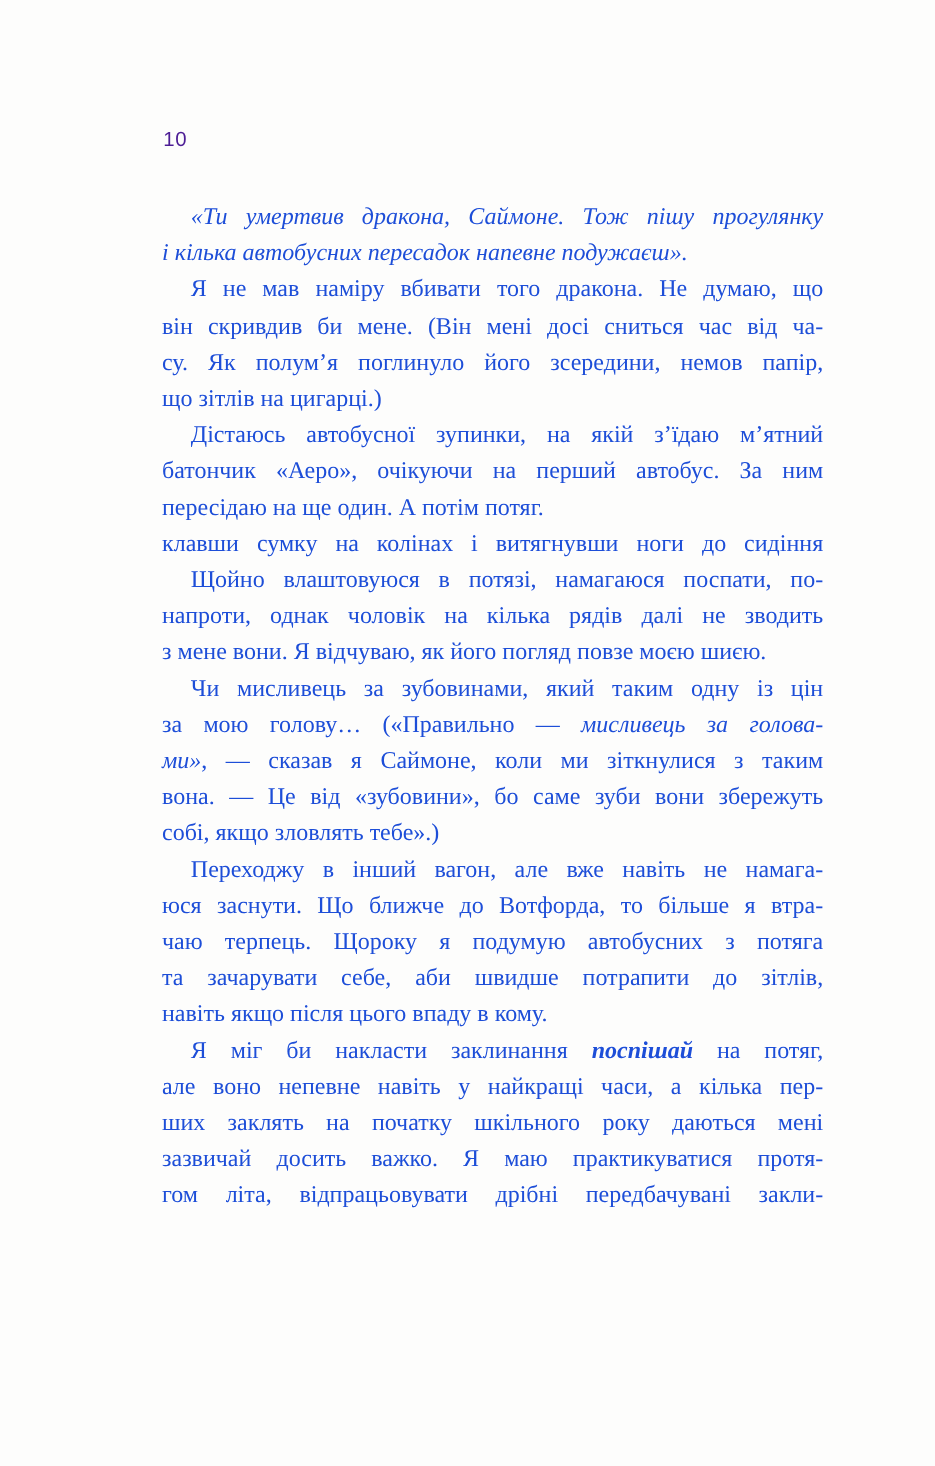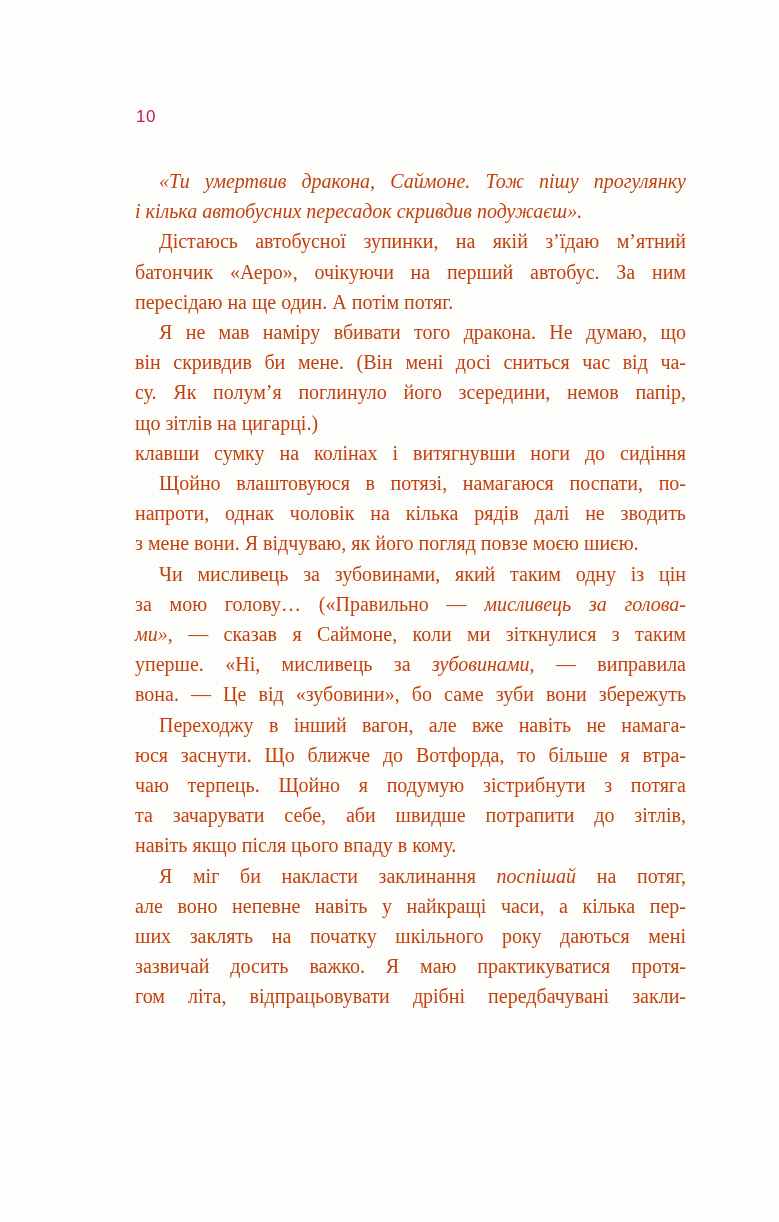--- a/index.html
+++ b/index.html
@@ -14,87 +14,87 @@
     overflow: hidden;
     font-family: "Liberation Serif", serif;
   }
   .page-number {
     position: absolute;
     left: 136px;
     top: 107px;
     font-family: "Liberation Sans", sans-serif;
     font-size: 17px;
     letter-spacing: 0.5px;
-    color: #be185d;
+    color: #4c1d95;
   }
   .text-block {
     position: absolute;
     left: 135px;
     top: 166px;
     width: 551px;
     font-size: 20px;
     line-height: 30.2px;
-    color: #c2410c;
+    color: #1d4ed8;
   }
   .paragraph {
     margin: 0;
     padding: 0;
   }
   .line {
     text-align: justify;
     text-align-last: justify;
   }
   .line.end {
     text-align-last: left;
   }
   .line.first {
     text-indent: 24px;
   }
   .seg-r { font-style: normal; }
   .seg-i { font-style: italic; }
-  .seg-bi { font-style: italic; font-weight: 400; }
+  .seg-bi { font-style: italic; font-weight: 700; }
 </style>
 </head>
 <body>
 
 <main>
   <div class="page-number">10</div>
   <section class="text-block">
       <div class="paragraph">
         <div class="line first"><span class="seg-i">«Ти умертвив дракона, Саймоне. Тож пішу прогулянку</span></div>
-        <div class="line end"><span class="seg-i">і кілька автобусних пересадок скривдив подужаєш».</span></div>
-      </div>
-      <div class="paragraph">
-        <div class="line first"><span class="seg-r">Дістаюсь автобусної зупинки, на якій з’їдаю м’ятний</span></div>
-        <div class="line"><span class="seg-r">батончик «Аеро», очікуючи на перший автобус. За ним</span></div>
-        <div class="line end"><span class="seg-r">пересідаю на ще один. А потім потяг.</span></div>
+        <div class="line end"><span class="seg-i">і кілька автобусних пересадок напевне подужаєш».</span></div>
       </div>
       <div class="paragraph">
         <div class="line first"><span class="seg-r">Я не мав наміру вбивати того дракона. Не думаю, що</span></div>
         <div class="line"><span class="seg-r">він скривдив би мене. (Він мені досі сниться час від ча-</span></div>
         <div class="line"><span class="seg-r">су. Як полум’я поглинуло його зсередини, немов папір,</span></div>
         <div class="line end"><span class="seg-r">що зітлів на цигарці.)</span></div>
+      </div>
+      <div class="paragraph">
+        <div class="line first"><span class="seg-r">Дістаюсь автобусної зупинки, на якій з’їдаю м’ятний</span></div>
+        <div class="line"><span class="seg-r">батончик «Аеро», очікуючи на перший автобус. За ним</span></div>
+        <div class="line end"><span class="seg-r">пересідаю на ще один. А потім потяг.</span></div>
       </div>
       <div class="paragraph">
         <div class="line"><span class="seg-r">клавши сумку на колінах і витягнувши ноги до сидіння</span></div>
         <div class="line first"><span class="seg-r">Щойно влаштовуюся в потязі, намагаюся поспати, по-</span></div>
         <div class="line"><span class="seg-r">напроти, однак чоловік на кілька рядів далі не зводить</span></div>
         <div class="line end"><span class="seg-r">з мене вони. Я відчуваю, як його погляд повзе моєю шиєю.</span></div>
       </div>
       <div class="paragraph">
         <div class="line first"><span class="seg-r">Чи мисливець за зубовинами, який таким одну із цін</span></div>
         <div class="line"><span class="seg-r">за мою голову… («Правильно — </span><span class="seg-i">мисливець за голова-</span></div>
         <div class="line"><span class="seg-i">ми»</span><span class="seg-r">, — сказав я Саймоне, коли ми зіткнулися з таким</span></div>
-        <div class="line"><span class="seg-r">уперше. «Ні, мисливець за </span><span class="seg-i">зубовинами</span><span class="seg-r">, — виправила</span></div>
         <div class="line"><span class="seg-r">вона. — Це від «зубовини», бо саме зуби вони збережуть</span></div>
+        <div class="line end"><span class="seg-r">собі, якщо зловлять тебе».)</span></div>
       </div>
       <div class="paragraph">
         <div class="line first"><span class="seg-r">Переходжу в інший вагон, але вже навіть не намага-</span></div>
         <div class="line"><span class="seg-r">юся заснути. Що ближче до Вотфорда, то більше я втра-</span></div>
-        <div class="line"><span class="seg-r">чаю терпець. Щойно я подумую зістрибнути з потяга</span></div>
+        <div class="line"><span class="seg-r">чаю терпець. Щороку я подумую автобусних з потяга</span></div>
         <div class="line"><span class="seg-r">та зачарувати себе, аби швидше потрапити до зітлів,</span></div>
         <div class="line end"><span class="seg-r">навіть якщо після цього впаду в кому.</span></div>
       </div>
       <div class="paragraph">
         <div class="line first"><span class="seg-r">Я міг би накласти заклинання </span><span class="seg-bi">поспішай</span><span class="seg-r"> на потяг,</span></div>
         <div class="line"><span class="seg-r">але воно непевне навіть у найкращі часи, а кілька пер-</span></div>
         <div class="line"><span class="seg-r">ших заклять на початку шкільного року даються мені</span></div>
         <div class="line"><span class="seg-r">зазвичай досить важко. Я маю практикуватися протя-</span></div>
         <div class="line"><span class="seg-r">гом літа, відпрацьовувати дрібні передбачувані закли-</span></div>
       </div>

